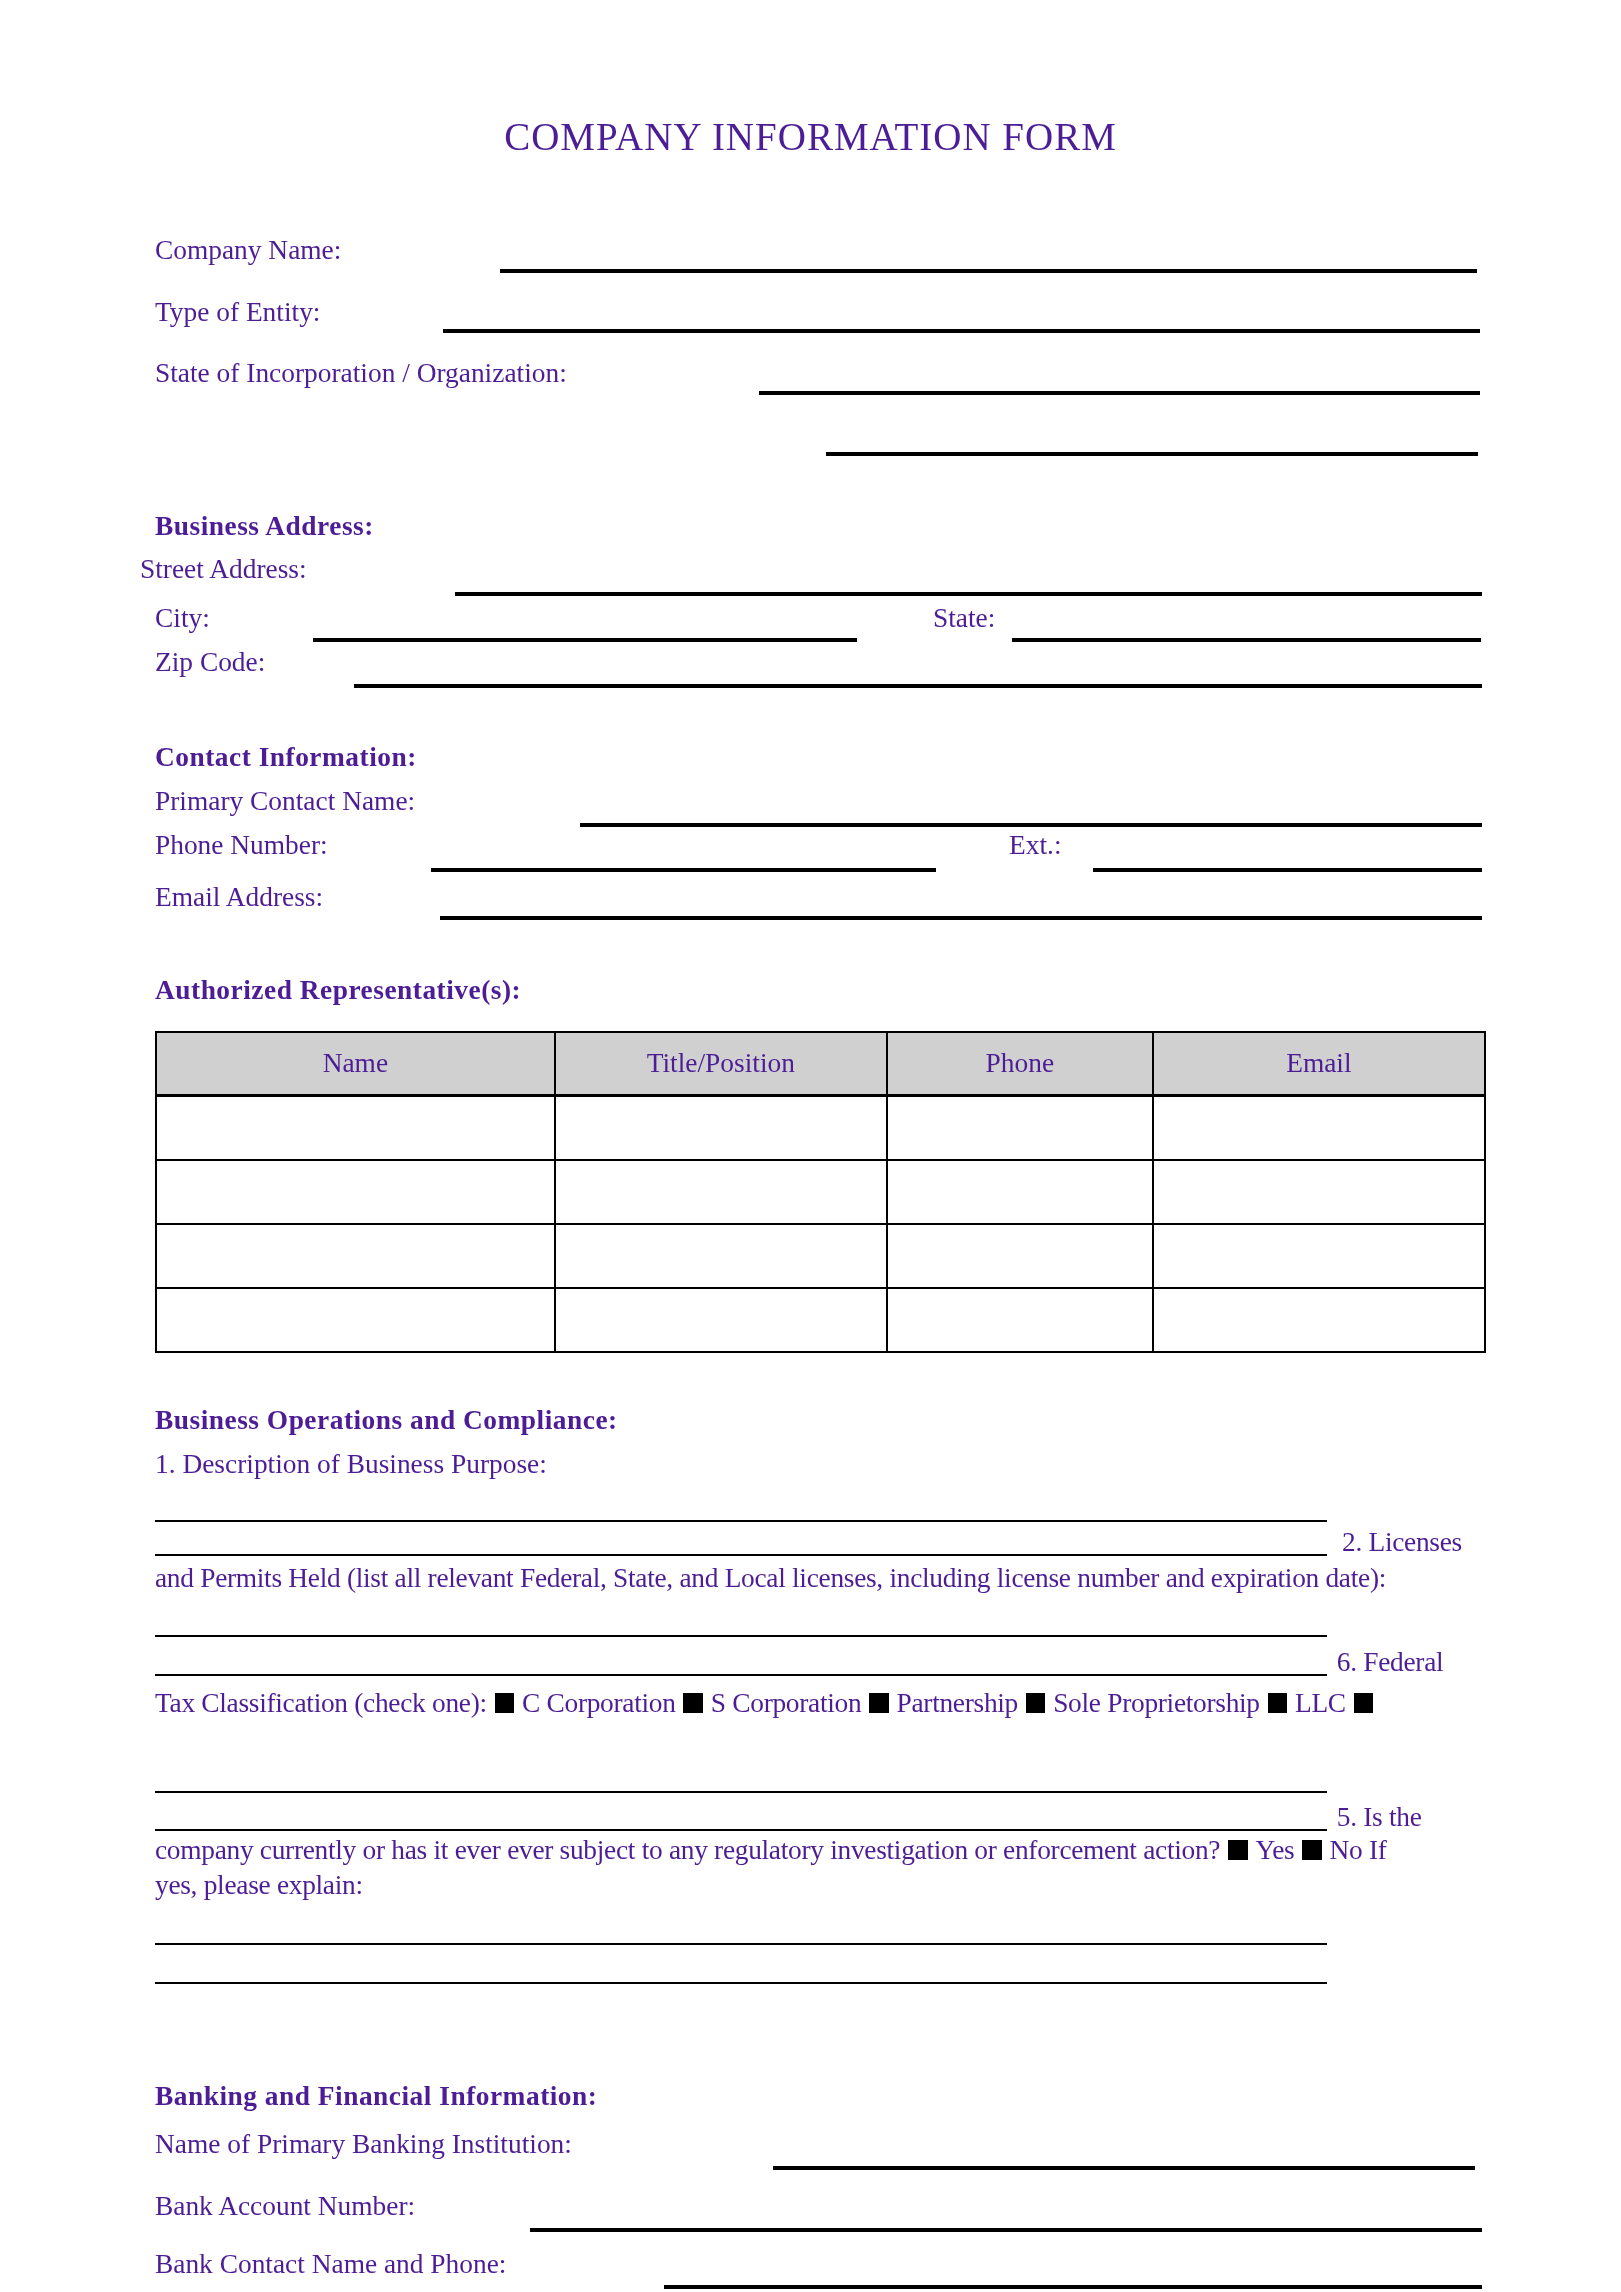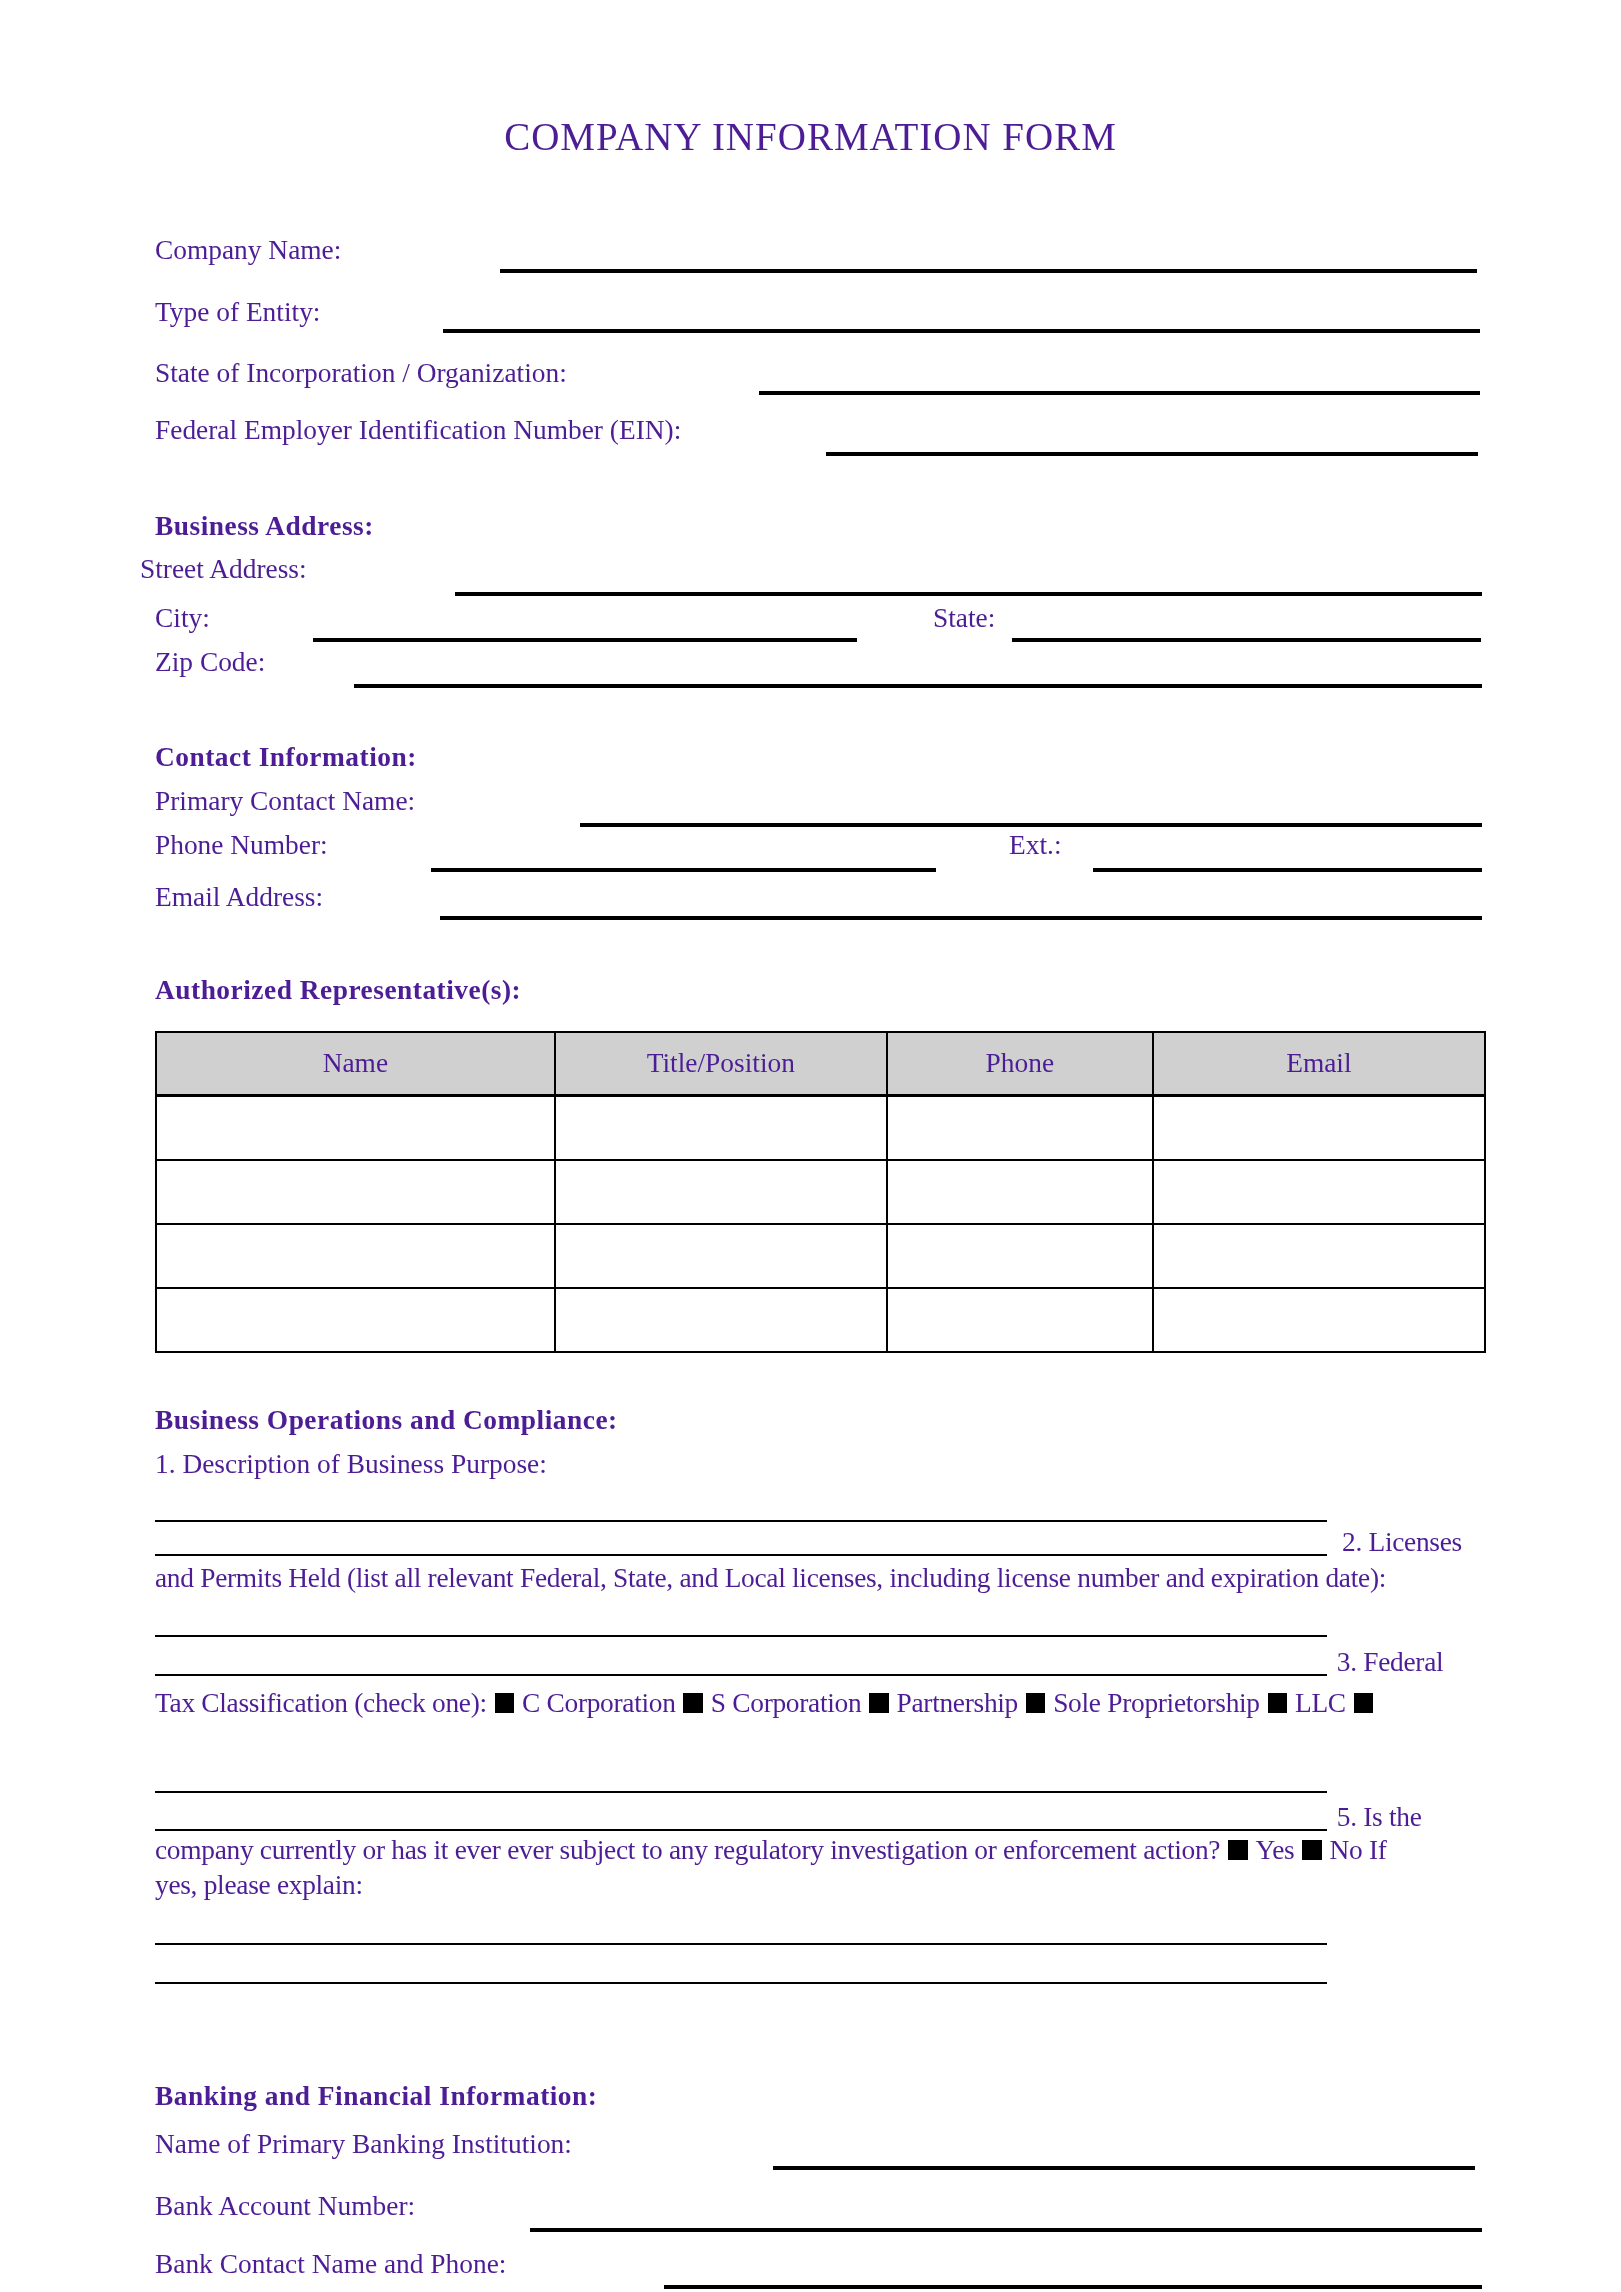--- a/index.html
+++ b/index.html
@@ -56,21 +56,20 @@
 
   <span class="lbl" style="left:155px;top:235px">Company Name:</span>
   <div class="rule" style="left:500px;top:269px;width:977px"></div>
 
   <span class="lbl" style="left:155px;top:297px">Type of Entity:</span>
   <div class="rule" style="left:443px;top:329px;width:1037px"></div>
 
   <span class="lbl" style="left:155px;top:358px">State of Incorporation / Organization:</span>
   <div class="rule" style="left:759px;top:391px;width:721px"></div>
 
-  <span class="lbl" style="left:155px;top:415px">Federal Employer Identification Number (EIN):</span>
   <div class="rule" style="left:826px;top:452px;width:652px"></div>
 
   <span class="lbl hdr" style="left:155px;top:511px">Business Address:</span>
 
   <span class="lbl" style="left:140px;top:554px">Street Address:</span>
   <div class="rule" style="left:455px;top:592px;width:1027px"></div>
 
   <span class="lbl" style="left:155px;top:603px">City:</span>
   <div class="rule" style="left:313px;top:638px;width:544px"></div>
   <span class="lbl" style="left:933px;top:603px">State:</span>
@@ -137,21 +136,21 @@
       </tbody>
   </table>
 
   <span class="lbl hdr" style="left:155px;top:1405px">Business Operations and Compliance:</span>
   <span class="lbl" style="left:155px;top:1449px">1. Description of Business Purpose:</span>
 
   <div class="pline" style="top:1493px"><span class="uline" style="width:1172px"></span></div>
   <div class="pline" style="top:1527px"><span class="uline" style="width:1172px"></span><span style="margin-left:15px">2. Licenses</span></div>
   <div class="pline" style="top:1563px">and Permits Held (list all relevant Federal, State, and Local licenses, including license number and expiration date):</div>
   <div class="pline" style="top:1608px"><span class="uline" style="width:1172px"></span></div>
-  <div class="pline" style="top:1647px"><span class="uline" style="width:1172px"></span><span style="margin-left:9.8px">3. Federal</span></div>
+  <div class="pline" style="top:1647px"><span class="uline" style="width:1172px"></span><span style="margin-left:9.8px">6. Federal</span></div>
 
   <div class="pline" style="top:1688px">
     <span>Tax Classification (check one):</span><span class="cb"></span><span>C Corporation</span><span class="cb"></span><span>S Corporation</span><span class="cb"></span><span>Partnership</span><span class="cb"></span><span>Sole Proprietorship</span><span class="cb"></span><span>LLC</span><span class="cb"></span>
   </div>
 
 
   <div class="pline" style="top:1764px"><span class="uline" style="width:1172px"></span></div>
   <div class="pline" style="top:1802px"><span class="uline" style="width:1172px"></span><span style="margin-left:9.8px">5. Is the</span></div>
 
   <div class="pline" style="top:1835px">

